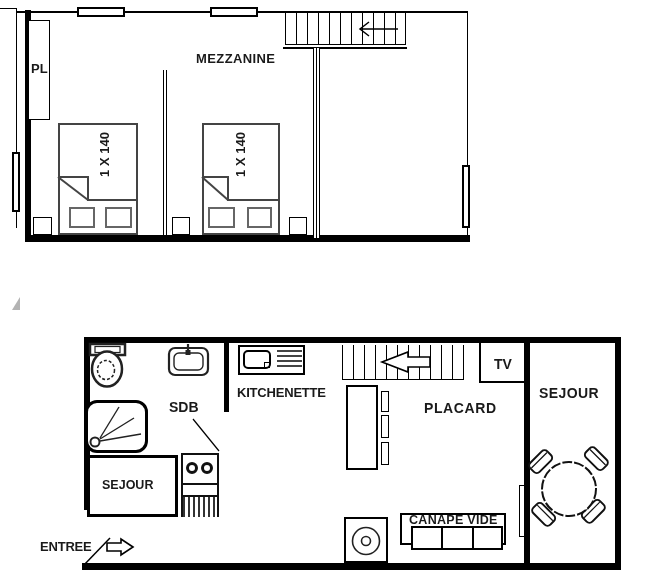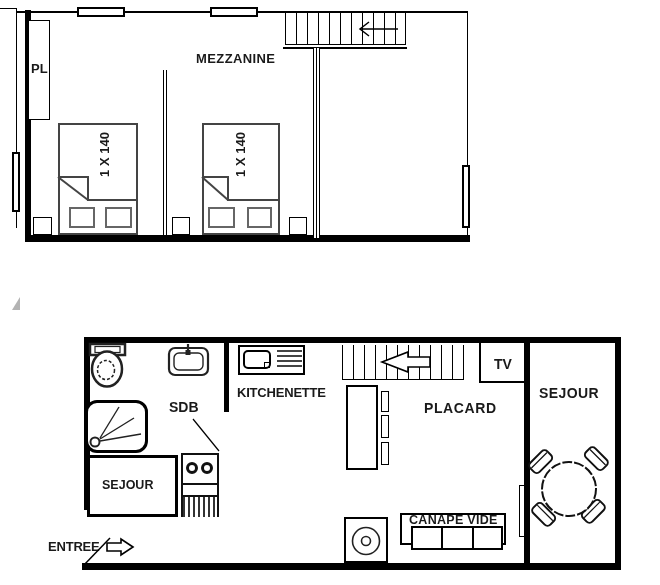--- a/index.html
+++ b/index.html
@@ -102,21 +102,21 @@
   <div class="box" style="left:441px;top:526px;width:33px;height:24px;"></div>
   <div class="box" style="left:472px;top:526px;width:31px;height:24px;"></div>
   <div class="lbl" style="left:409px;top:514px;font-size:12.5px;letter-spacing:0.3px;">CANAPE VIDE</div>
 
   <div class="box" style="left:519px;top:485px;width:6px;height:52px;border-width:1px;z-index:5;"></div>
 
   <div class="lbl" style="left:237px;top:386px;font-size:13px;letter-spacing:-0.2px;">KITCHENETTE</div>
   <div class="lbl" style="left:169px;top:400px;font-size:14px;">SDB</div>
   <div class="lbl" style="left:424px;top:401px;font-size:14px;letter-spacing:0.6px;">PLACARD</div>
   <div class="lbl" style="left:539px;top:386px;font-size:14px;letter-spacing:0.4px;">SEJOUR</div>
-  <div class="lbl" style="left:48px;top:540px;font-size:13px;letter-spacing:-0.2px;">ENTREE</div>
+  <div class="lbl" style="left:40px;top:540px;font-size:13px;letter-spacing:-0.2px;">ENTREE</div>
 
   <svg width="660" height="585" viewBox="0 0 660 585">
 
     <g stroke="#444" stroke-width="2" fill="none">
       <polyline points="58,177 88,177 88,200 138,200"></polyline>
       <line x1="58" y1="177" x2="88" y2="200"></line>
     </g>
 
     <g stroke="#444" stroke-width="2" fill="none">
       <polyline points="202,177 228,177 228,200 280,200"></polyline>

